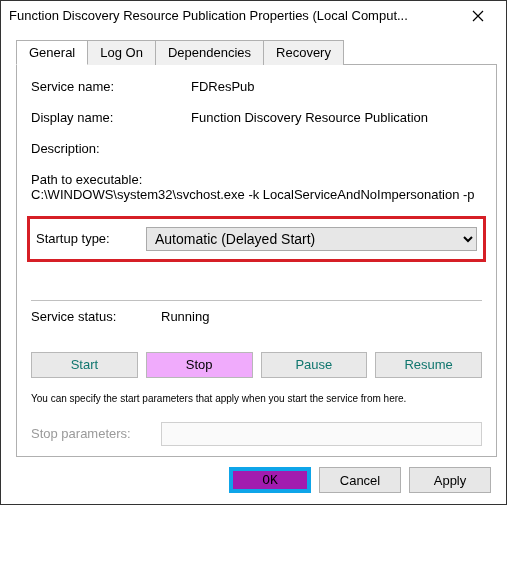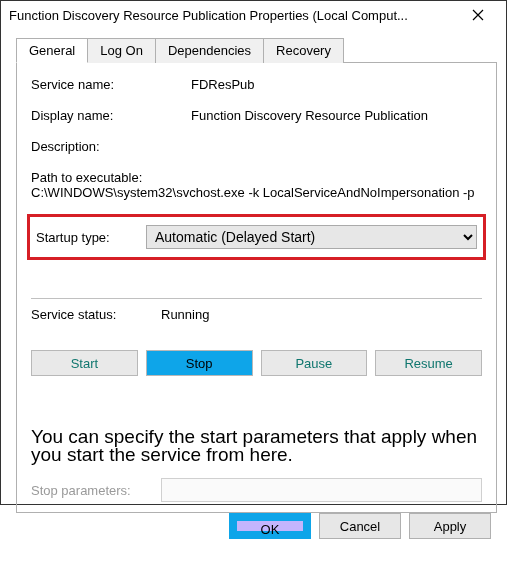--- a/index.html
+++ b/index.html
@@ -22,29 +22,29 @@
 .path-block { margin-bottom: 8px; }
 .path-block .path { white-space: nowrap; overflow: hidden; }
 .highlight-box { border: 3px solid #d61f26; padding: 8px 6px; margin: 6px -4px 8px -4px; }
 .startup-row { display: flex; align-items: center; }
 .startup-row .label { width: 110px; flex-shrink: 0; }
 .startup-row select { flex: 1; height: 24px; font-size: 14px; background: #e7e7e7; border: 1px solid #aaa; padding: 0 4px; }
 .divider { height: 1px; background: #c0c0c0; margin: 30px 0 8px 0; }
 .status-row { display: flex; margin-bottom: 28px; }
 .status-row .label { width: 130px; }
 .btn-row { display: flex; gap: 8px; margin-bottom: 12px; }
-.sbtn { flex: 1; height: 26px; font-size: 13px; border: 1px solid #b8b8b8; background: #0ea5e9; cursor: pointer; }
+.sbtn { flex: 1; height: 26px; font-size: 13px; border: 1px solid #b8b8b8; background: #f0abfc; cursor: pointer; }
 .sbtn:disabled { color: #0f766e; background: #e9e9e9; cursor: default; }
-.hint { font-size: 19px; line-height: 18px; margin-bottom: 14px; margin-top: 40px; }
+.hint { font-size: 10px; line-height: 18px; margin-bottom: 14px; }
 .params-row { display: flex; align-items: center; }
 .params-row .label { width: 130px; color: #9a9a9a; }
 .params-row input { flex: 1; height: 24px; border: 1px solid #d0d0d0; padding: 0 4px; font-size: 13px; }
 .footer { height: 48px; border-top: none; display: flex; align-items: center; justify-content: flex-end; gap: 8px; padding-right: 15px; }
 .fbtn { width: 82px; height: 26px; font-size: 13px; border: 1px solid #b0b0b0; background: #e7e7e7; cursor: pointer; }
-.fbtn.primary { border: 8px solid #0ea5e9; background: #c4b5fd; }
+.fbtn.primary { border: 4px solid #0ea5e9; background: #a21caf; font-family: Liberation Mono, monospace; }
 </style>
 </head>
 <body>
 
 <div class="window">
   <div class="titlebar">
     <div class="title">Function Discovery Resource Publication Properties (Local Comput...</div>
     <div class="close">
       <svg viewBox="0 0 12 12">
           <path d="M1 1 L11 11 M11 1 L1 11" stroke="#000" stroke-width="1.2" fill="none"></path>

